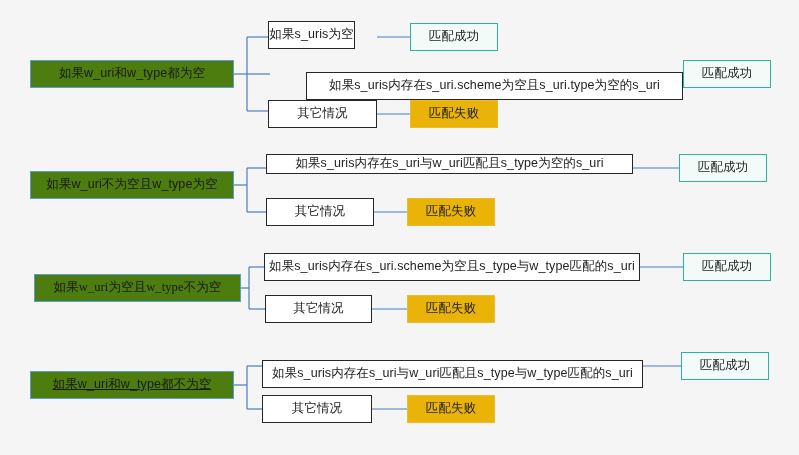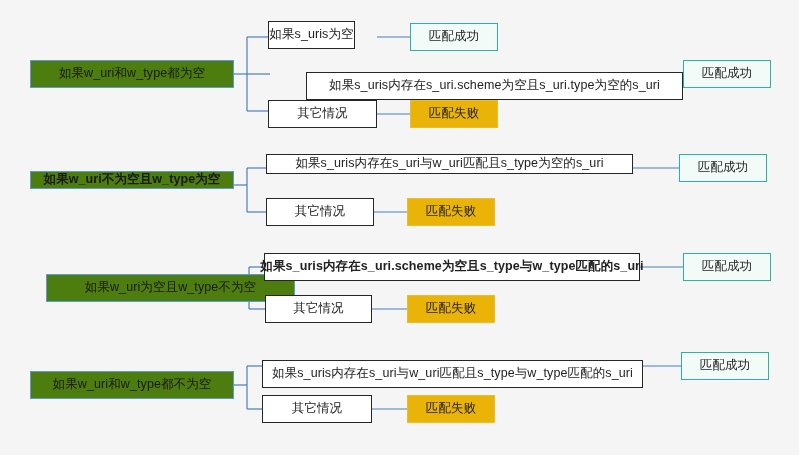--- a/index.html
+++ b/index.html
@@ -99,41 +99,41 @@
   <div class="node success" style="left:410px; top:23px; width:88px; height:28px;">匹配成功</div>
 
   <div class="node cond" style="left:270px; top:72px; width:377px; height:28px;margin-left:36px;">如果s_uris内存在s_uri.scheme为空且s_uri.type为空的s_uri</div>
 
   <div class="node success" style="left:683px; top:60px; width:88px; height:28px;">匹配成功</div>
 
   <div class="node cond" style="left:268px; top:100px; width:109px; height:28px;">其它情况</div>
 
   <div class="node fail" style="left:410px; top:100px; width:88px; height:28px;">匹配失败</div>
 
-  <div class="node root" style="left:30px; top:171px; width:204px; height:18px;font-weight:bold;">如果w_uri不为空且w_type为空</div>
+  <div class="node root" style="left:30px; top:171px; width:204px; height:28px;">如果w_uri不为空且w_type为空</div>
 
   <div class="node cond" style="left:266px; top:154px; width:367px; height:20px;">如果s_uris内存在s_uri与w_uri匹配且s_type为空的s_uri</div>
 
   <div class="node success" style="left:679px; top:154px; width:88px; height:28px;">匹配成功</div>
 
   <div class="node cond" style="left:266px; top:198px; width:108px; height:28px;">其它情况</div>
 
   <div class="node fail" style="left:407px; top:198px; width:88px; height:28px;">匹配失败</div>
 
-  <div class="node root" style="left:46px; top:274px; width:249px; height:28px;">如果w_uri为空且w_type不为空</div>
+  <div class="node root" style="left:34px; top:274px; width:207px; height:28px;font-family:Liberation Serif, serif;">如果w_uri为空且w_type不为空</div>
 
-  <div class="node cond" style="left:264px; top:253px; width:376px; height:28px;font-weight:bold;">如果s_uris内存在s_uri.scheme为空且s_type与w_type匹配的s_uri</div>
+  <div class="node cond" style="left:264px; top:253px; width:376px; height:28px;">如果s_uris内存在s_uri.scheme为空且s_type与w_type匹配的s_uri</div>
 
   <div class="node success" style="left:683px; top:253px; width:88px; height:28px;">匹配成功</div>
 
   <div class="node cond" style="left:265px; top:295px; width:107px; height:28px;">其它情况</div>
 
   <div class="node fail" style="left:407px; top:295px; width:88px; height:28px;">匹配失败</div>
 
-  <div class="node root" style="left:30px; top:371px; width:204px; height:28px;">如果w_uri和w_type都不为空</div>
+  <div class="node root" style="left:30px; top:371px; width:204px; height:28px;text-decoration:underline;">如果w_uri和w_type都不为空</div>
 
   <div class="node cond" style="left:262px; top:352px; width:381px; height:28px;margin-top:8px;">如果s_uris内存在s_uri与w_uri匹配且s_type与w_type匹配的s_uri</div>
 
   <div class="node success" style="left:681px; top:352px; width:88px; height:28px;">匹配成功</div>
 
   <div class="node cond" style="left:262px; top:395px; width:110px; height:28px;">其它情况</div>
 
   <div class="node fail" style="left:407px; top:395px; width:88px; height:28px;">匹配失败</div>
 
 </div>

